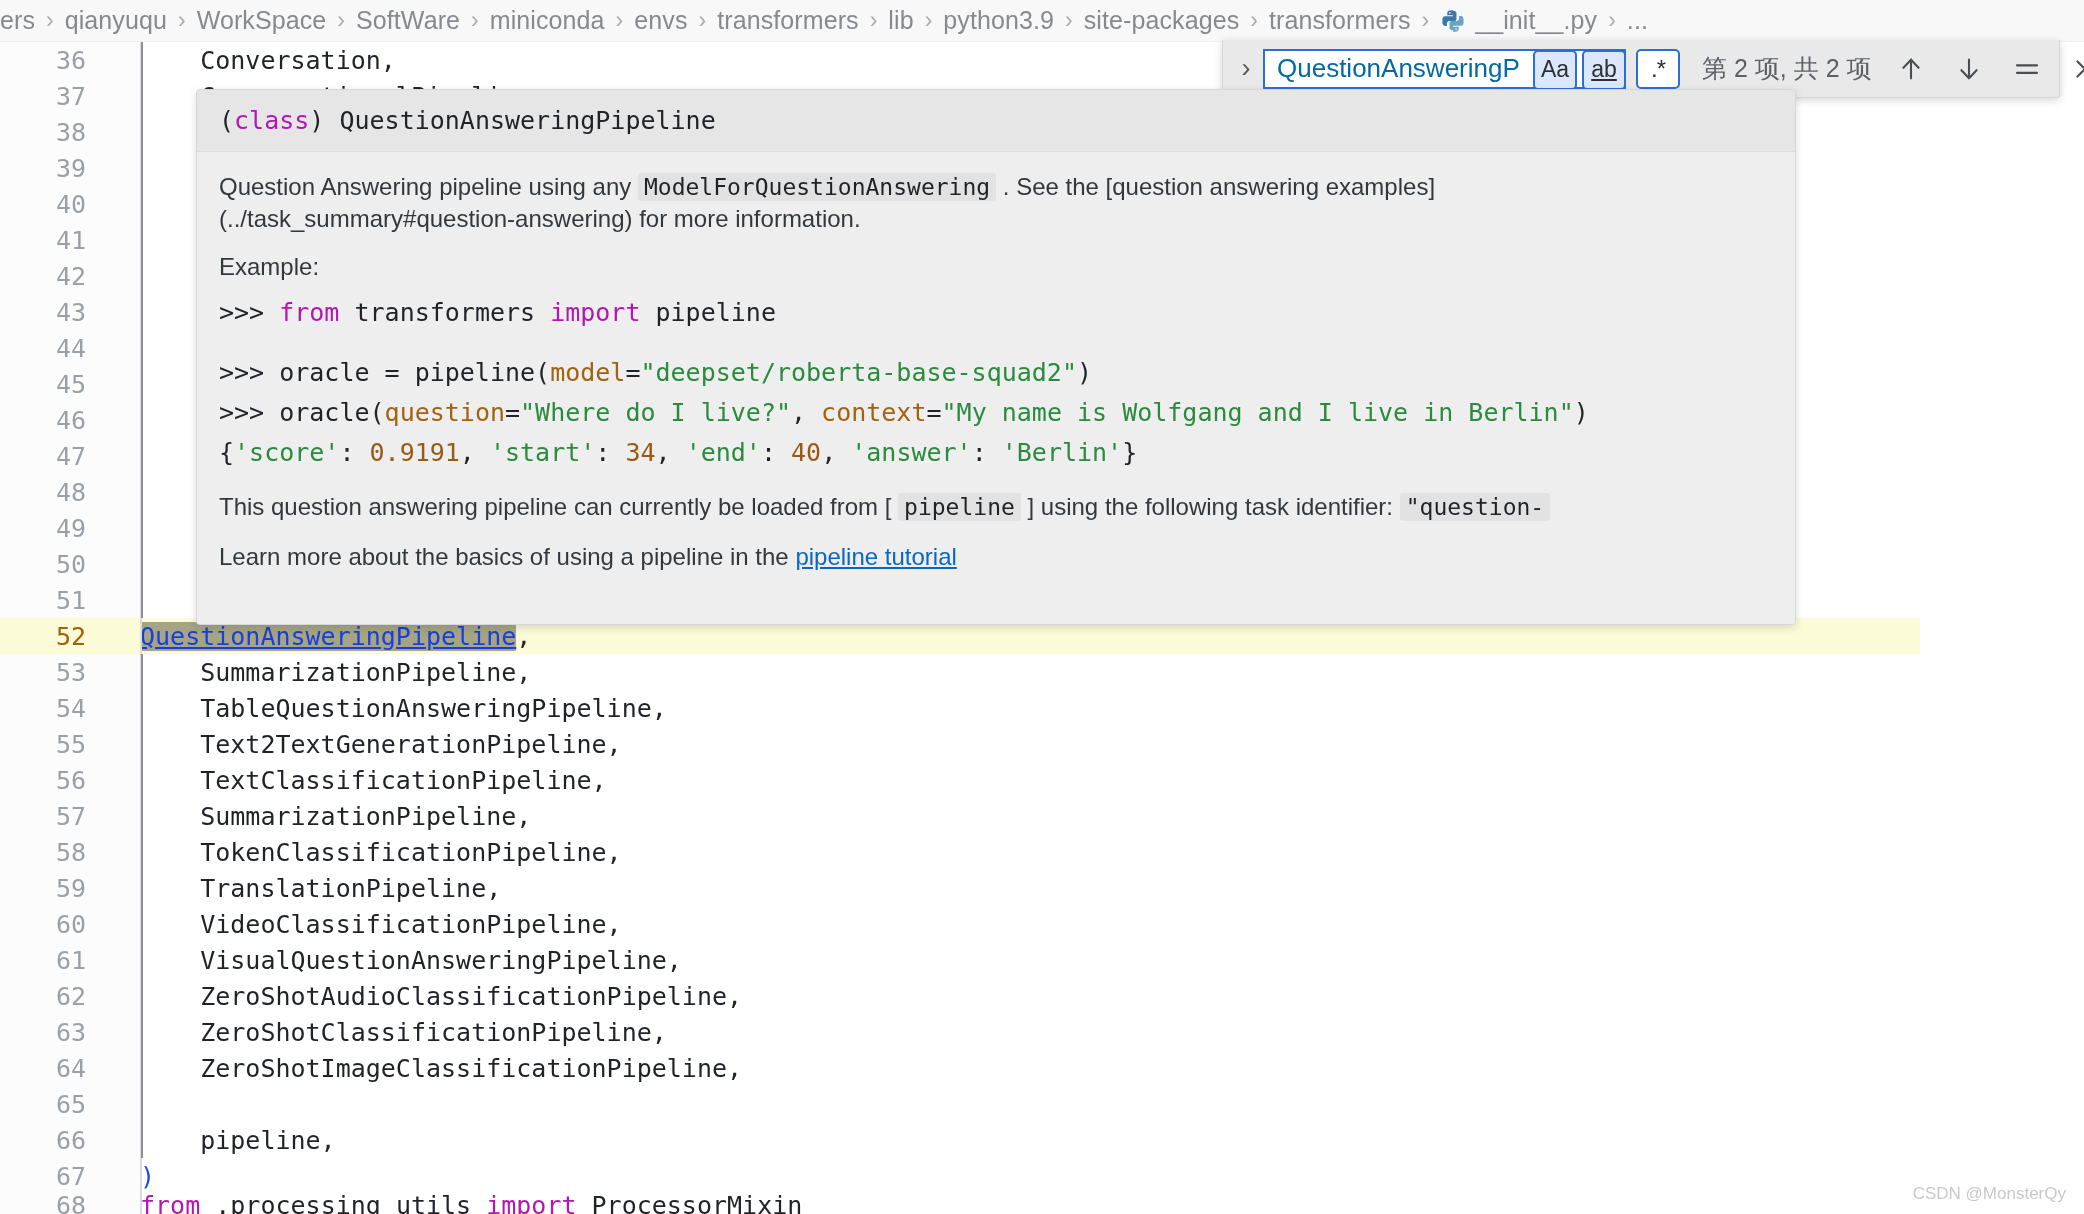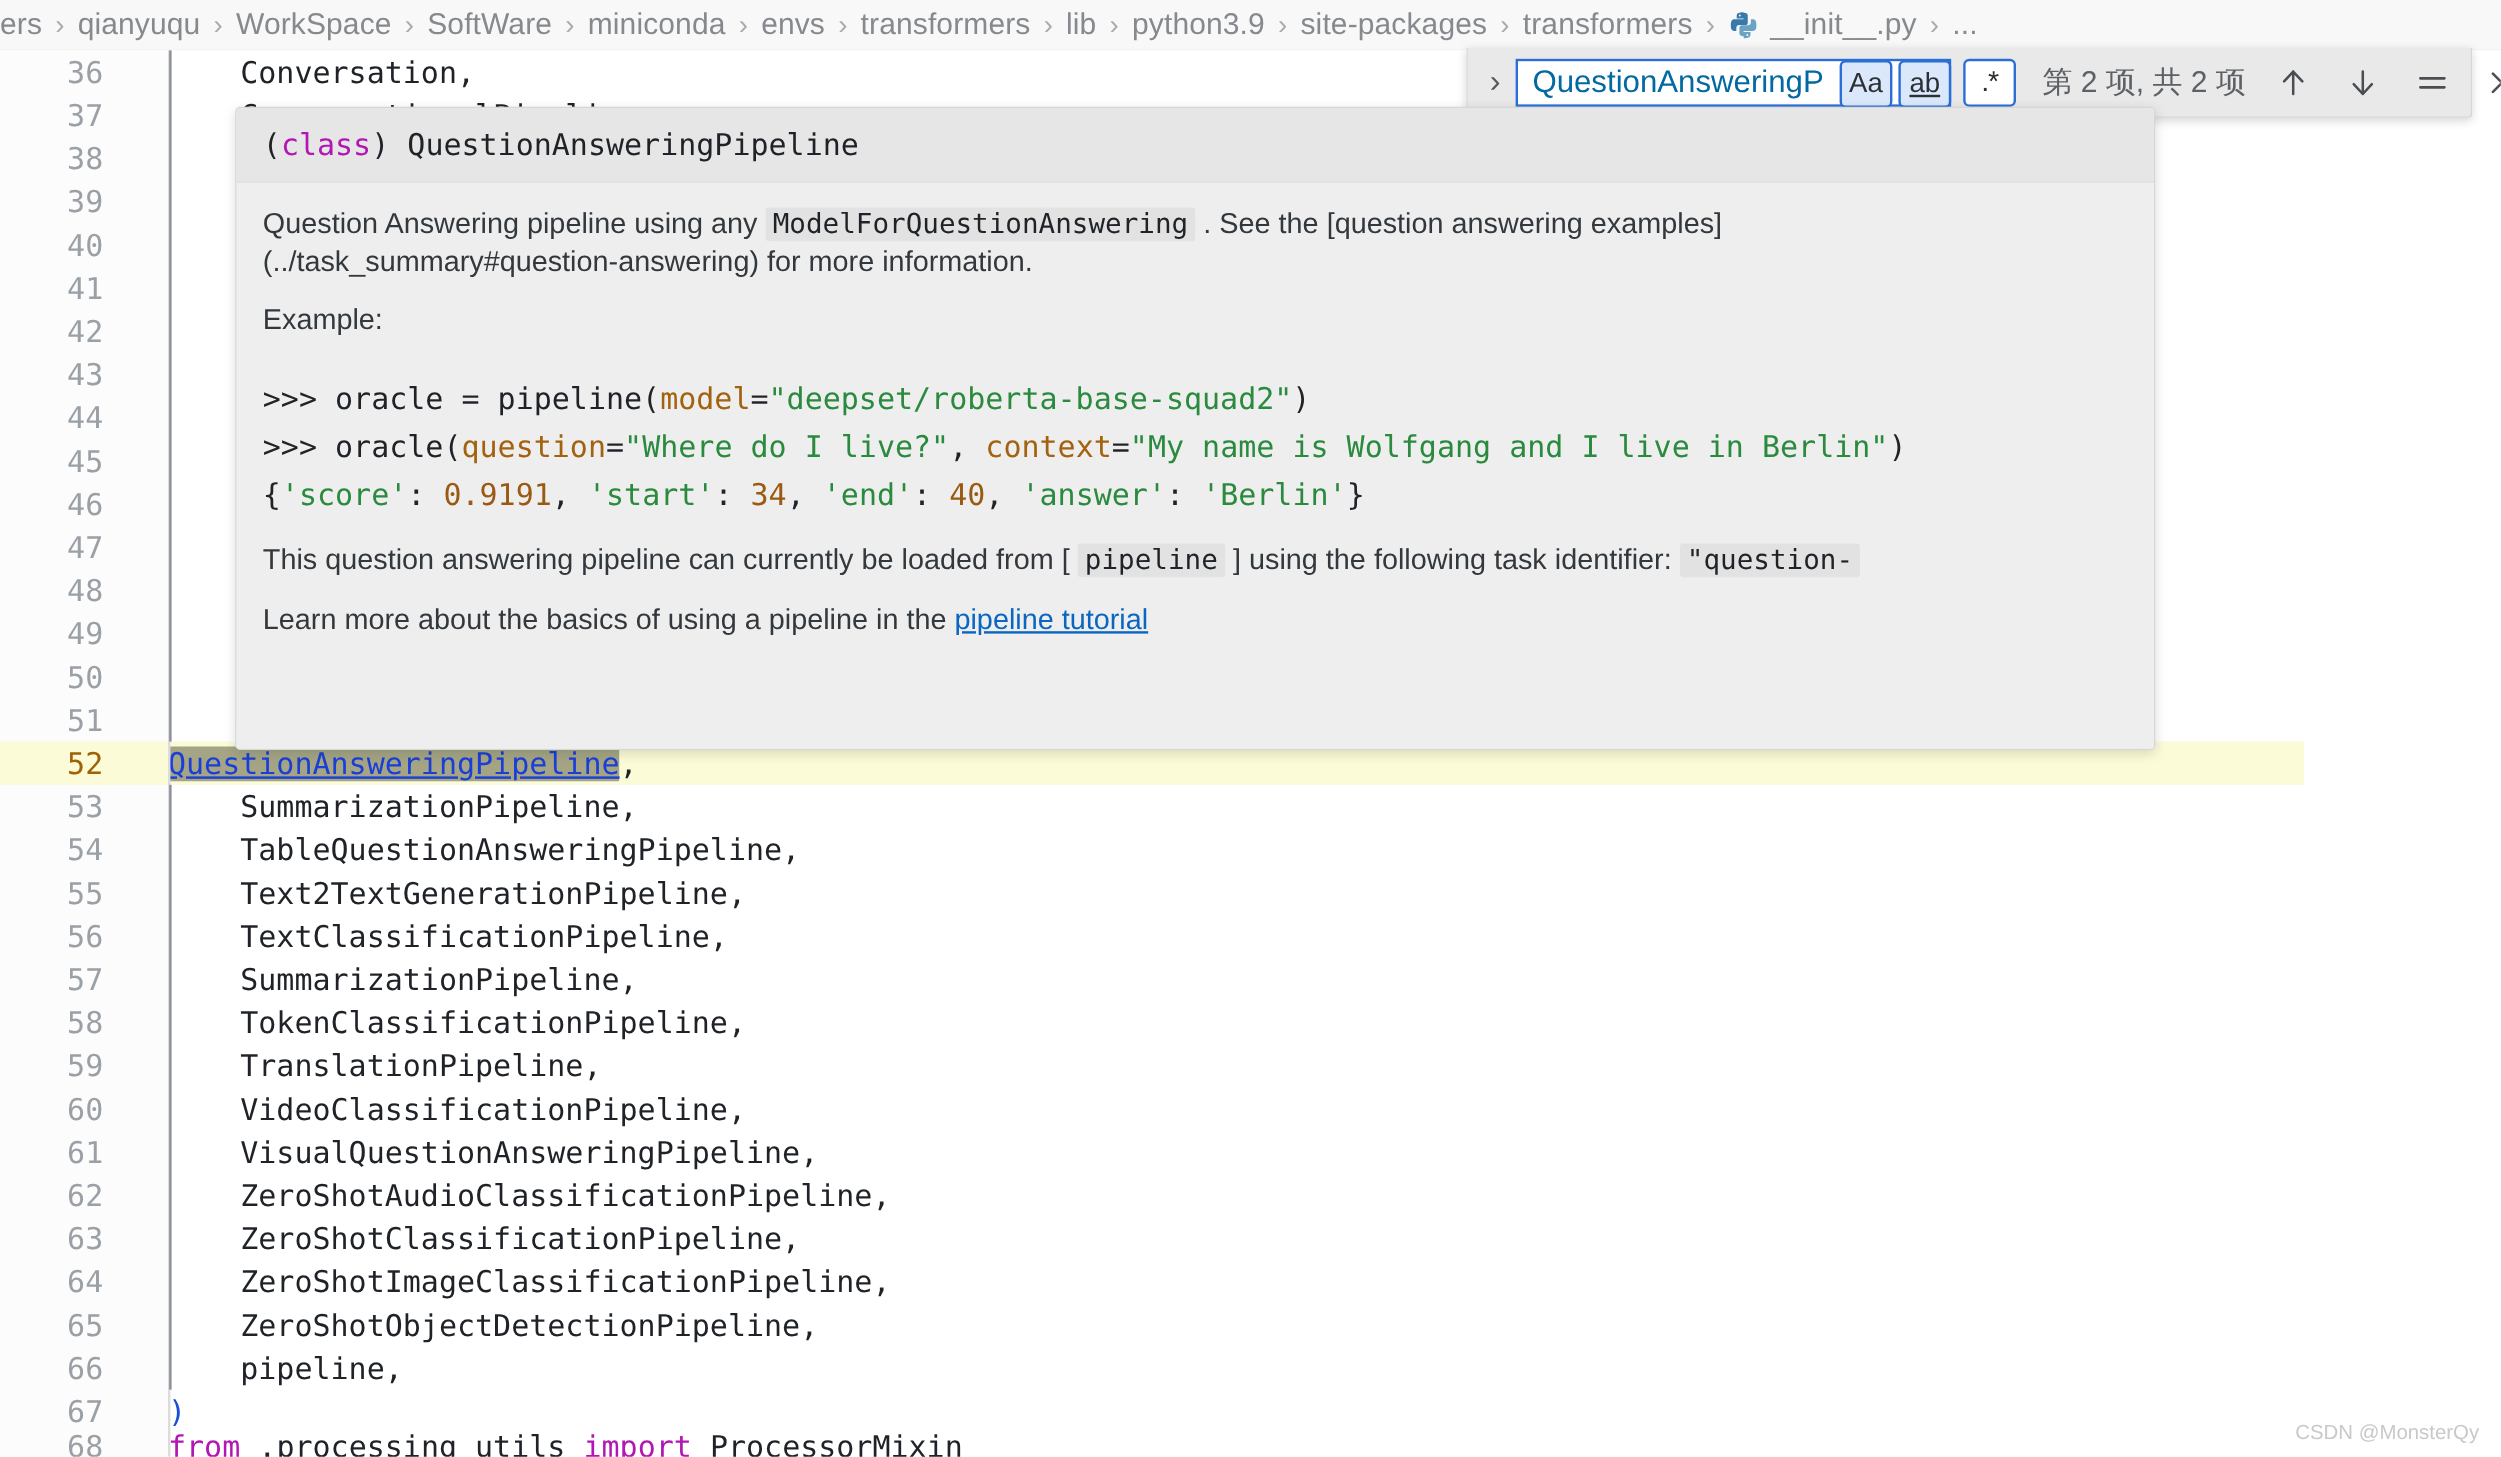--- a/index.html
+++ b/index.html
@@ -300,21 +300,20 @@
       <span class="code">    ZeroShotClassificationPipeline,</span>
     </div>
     <div class="line" style="top:1008px;">
       <span class="ln">64</span>
       <span class="ln-normal-gap"></span>
       <span class="code">    ZeroShotImageClassificationPipeline,</span>
     </div>
     <div class="line" style="top:1044px;">
       <span class="ln">65</span>
       <span class="ln-normal-gap"></span>
-      <span class="code">    ZeroShotObjectDetectionPipeline,</span>
     </div>
     <div class="line" style="top:1080px;">
       <span class="ln">66</span>
       <span class="ln-normal-gap"></span>
       <span class="code">    pipeline,</span>
     </div>
     <div class="line" style="top:1116px;">
       <span class="ln">67</span>
       <span class="ln-normal-gap"></span>
       <span class="code tok-paren">)</span>
@@ -334,20 +333,21 @@
     <div class="hp-header">
         <span>(</span>
         <span class="c-kw">class</span>
         <span>) QuestionAnsweringPipeline</span>
       </div>
     <div class="hp-body">
       <div class="hp-p"><span>Question Answering pipeline using any </span><span class="hp-code-inline">ModelForQuestionAnswering</span><span> . See the [question answering examples]</span><br><span>(../task_summary#question-answering) for more information.</span></div>
 
       <div class="hp-label">Example:</div>
 
+      <div class="hp-pre"><span>&gt;&gt;&gt; </span><span class="c-kw">from</span><span> transformers </span><span class="c-kw">import</span><span> pipeline</span></div>
 
       <div style="height:20px"></div>
 
       <div class="hp-pre"><span>&gt;&gt;&gt; oracle = pipeline(</span><span class="c-param">model</span><span>=</span><span class="c-str">"deepset/roberta-base-squad2"</span><span>)</span></div>
 
       <div class="hp-pre"><span>&gt;&gt;&gt; oracle(</span><span class="c-param">question</span>=<span class="c-str">"Where do I live?"</span><span>, </span><span class="c-param">context</span>=<span class="c-str">"My name is Wolfgang and I live in Berlin"</span><span>)</span></div>
 
       <div class="hp-pre"><span>{</span><span class="c-str">'score'</span>: <span class="c-num">0.9191</span>, <span class="c-str">'start'</span>: <span class="c-num">34</span>, <span class="c-str">'end'</span>: <span class="c-num">40</span>, <span class="c-str">'answer'</span>: <span class="c-str">'Berlin'</span><span>}</span></div>
 
       <div style="height:16px"></div>

